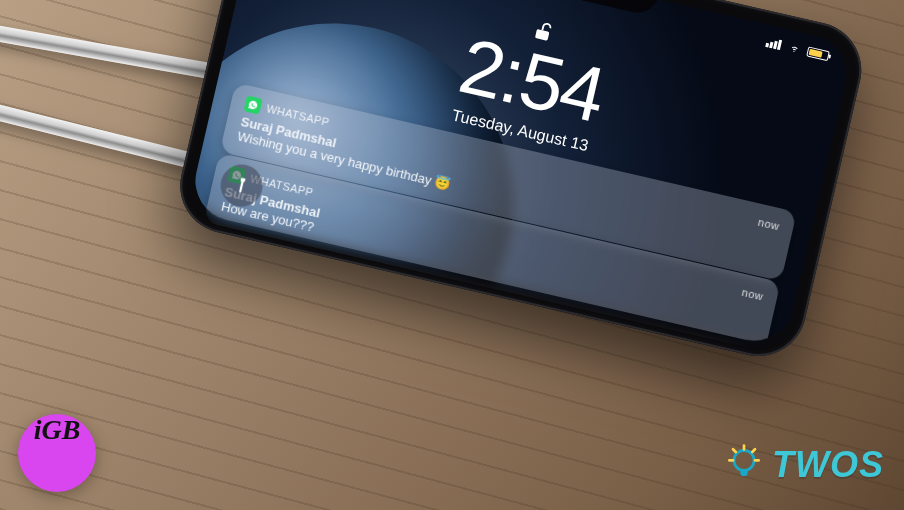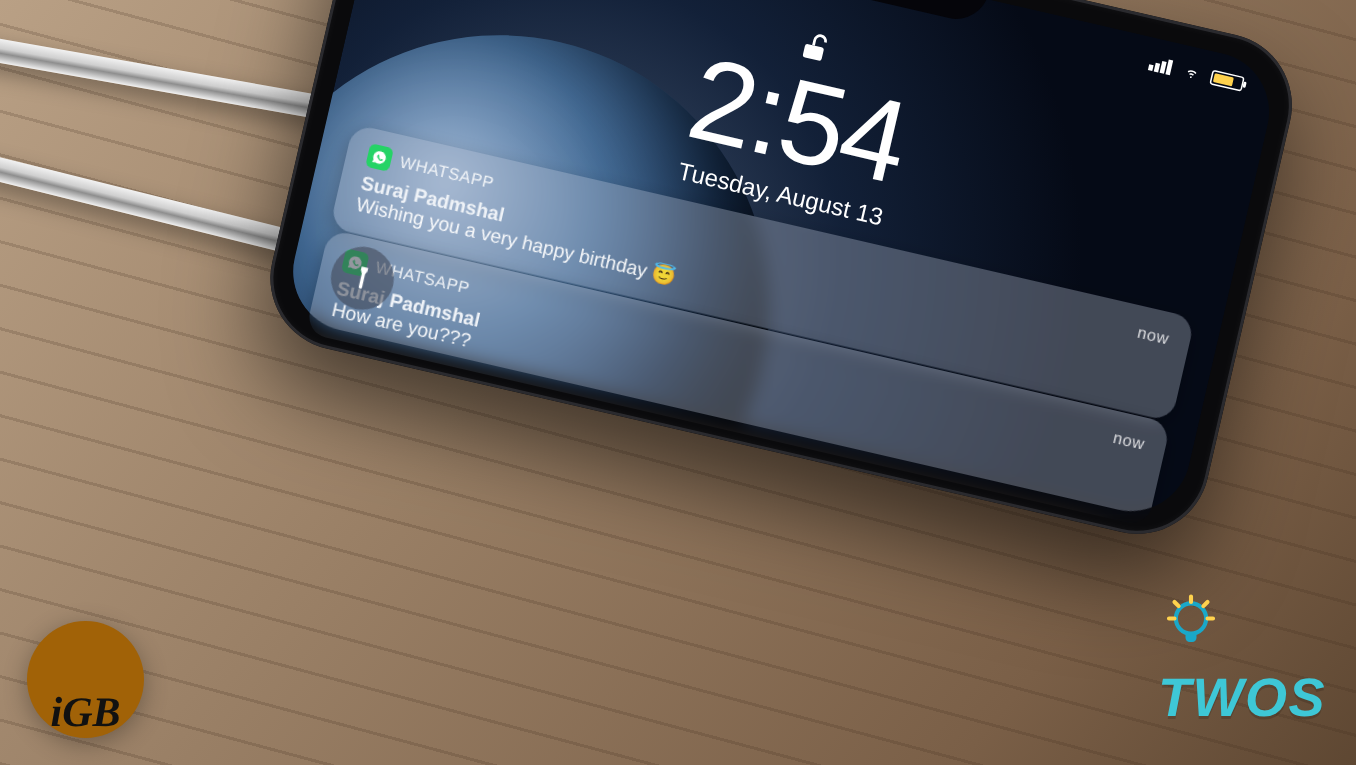--- a/index.html
+++ b/index.html
@@ -184,42 +184,41 @@
   }
   .torch svg { width: 18px; height: 18px; fill: #fff; }
 
   .logo-igb {
     position: absolute;
     left: 18px;
     bottom: 18px;
     width: 78px;
     height: 78px;
     border-radius: 50%;
-    background: #a16207;
-    display: flex;
-    align-items: flex-end;
+    background: #d946ef;
+    display: flex;
+    align-items: flex-start;
     justify-content: center;
     font-family: Georgia, serif;
     font-style: italic;
     font-weight: 700;
     font-size: 28px;
     color: #111;
     box-shadow: 0 4px 16px rgba(0,0,0,0.3);
     z-index: 20;
   }
 
   .logo-twos {
     position: absolute;
     right: 20px;
     bottom: 24px;
     display: flex;
-    align-items: flex-start;
+    align-items: flex-end;
     gap: 6px;
     z-index: 20;
-    flex-direction: column;
   }
   .bulb {
     width: 44px; height: 44px;
     display:flex;align-items:center;justify-content:center;
   }
   .twos-text {
     font-weight: 700;
     font-size: 36px;
     color: #3ec7d6;
     letter-spacing: 1px;

